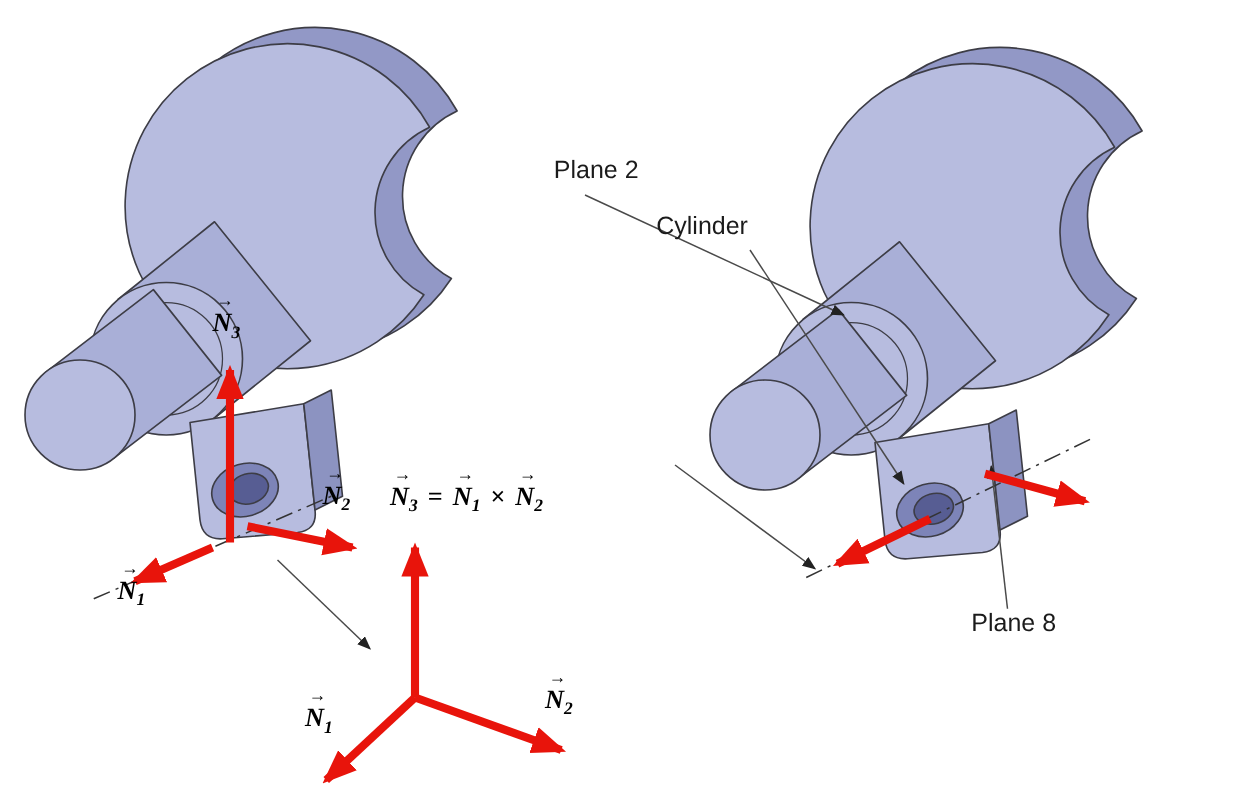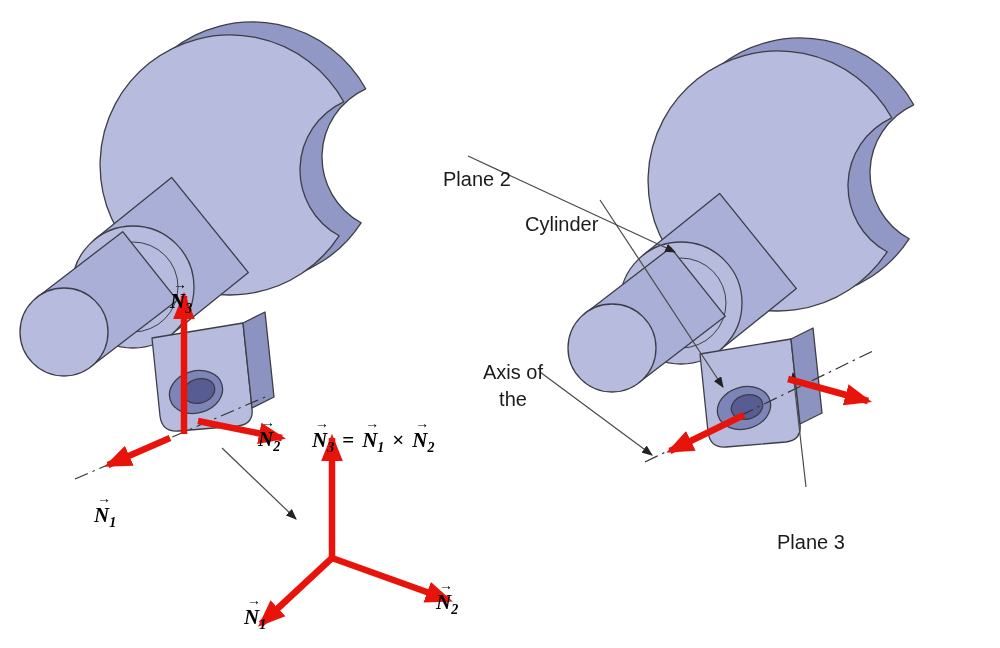--- a/index.html
+++ b/index.html
@@ -1,19 +1,19 @@
 <!DOCTYPE html>
 <html><head>
 <meta charset="utf-8">
 <style>
   html,body{margin:0;padding:0;background:#fff;}
   .canvas{position:relative;width:1000px;height:648px;background:#fff;overflow:hidden;
           font-family:"Liberation Sans",sans-serif;}
   .scene{position:absolute;left:0;top:0;}
-  .label{position:absolute;white-space:nowrap;margin-top:43px;}
+  .label{position:absolute;white-space:nowrap;}
   .plain{font-size:20px;color:#1b1b1b;font-family:"Liberation Sans",sans-serif;}
   .axis-label{text-align:center;line-height:1.35;width:78px;white-space:normal;}
   .vec{position:relative;display:inline-block;font-family:"Liberation Serif",serif;
        font-style:italic;font-weight:bold;font-size:21px;line-height:1;color:#000;}
   .vec .over{position:absolute;top:-13px;left:3px;font-style:normal;font-size:14px;
              letter-spacing:-1px;}
   .vec sub{font-size:14px;font-weight:bold;}
   .eq{display:flex;gap:8px;align-items:baseline;}
   .op{font-family:"Liberation Serif",serif;font-weight:bold;font-size:21px;color:#000;}
 </style>
@@ -97,19 +97,15 @@
 
   <div class="label" style="left:244px;top:564px">
     <span class="vec"><span class="over">→</span><span>N</span><sub>1</sub></span>
   </div>
   <div class="label" style="left:436px;top:549px">
     <span class="vec"><span class="over">→</span><span>N</span><sub>2</sub></span>
   </div>
 
   <div class="label plain" style="left:443px;top:125px">Plane 2</div>
   <div class="label plain" style="left:525px;top:170px">Cylinder</div>
-  <div class="label plain axis-label" style="left:474px;top:316px">
-    <div>Axis of</div>
-    <div>the</div>
-  </div>
-  <div class="label plain" style="left:777px;top:488px">Plane 3</div>
+  <div class="label plain" style="left:777px;top:488px">Plane 8</div>
 
 </div>
 
 </body></html>

